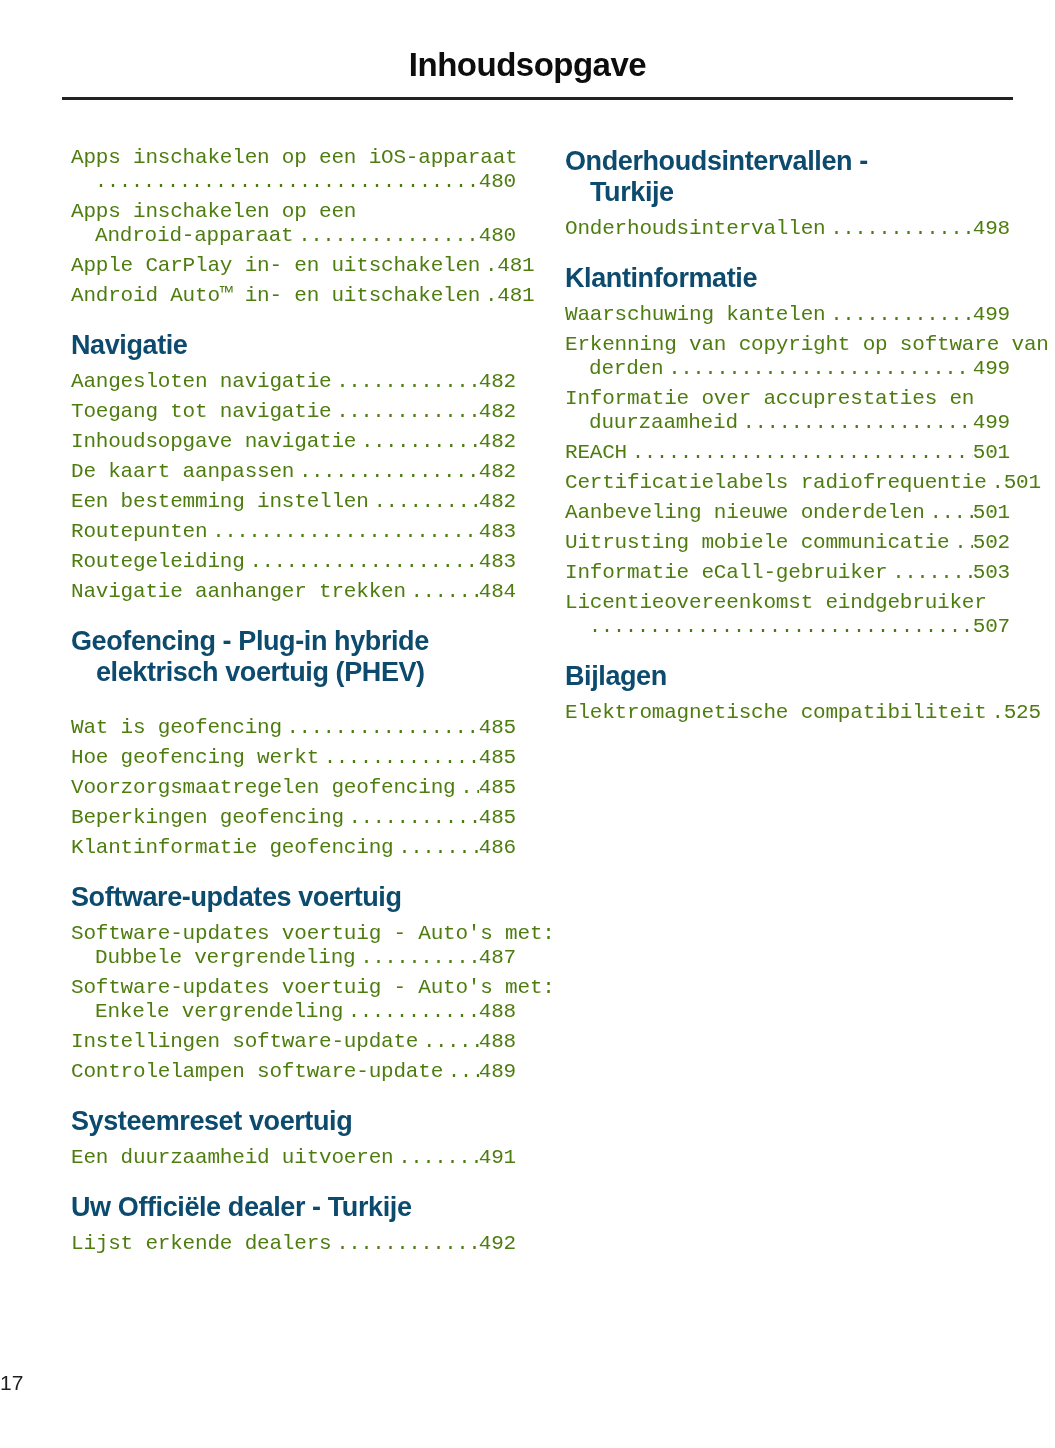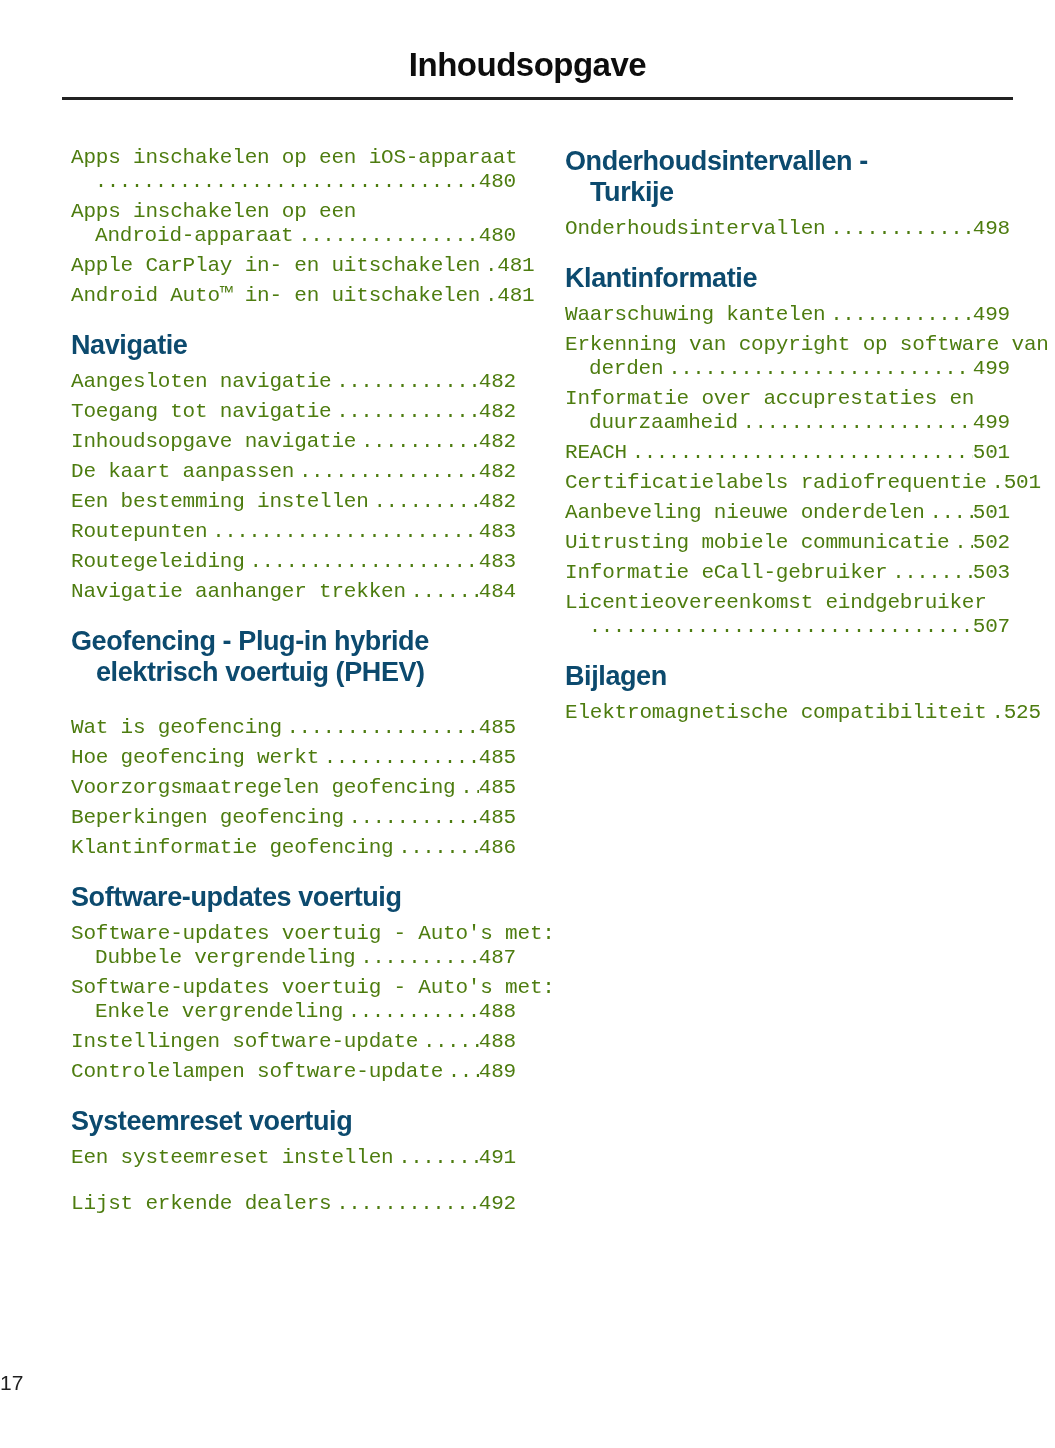--- a/index.html
+++ b/index.html
@@ -259,27 +259,30 @@
               <span class="pg">489</span>
             </span>
           </div>
         </section>
         <section class="sec">
           <h2 class="sec-heading">
             <span class="hl">Systeemreset voertuig</span>
           </h2>
           <div class="entry">
             <span class="lastline">
-              <span class="t">Een systeemreset instellen</span>
+              <span class="t">Een duurzaamheid uitvoeren</span>
               <span class="dots">............................................................................................................................................</span>
               <span class="pg">491</span>
             </span>
           </div>
         </section>
         <section class="sec">
+          <h2 class="sec-heading">
+            <span class="hl">Uw Officiële dealer - Turkije</span>
+          </h2>
           <div class="entry">
             <span class="lastline">
               <span class="t">Lijst erkende dealers</span>
               <span class="dots">............................................................................................................................................</span>
               <span class="pg">492</span>
             </span>
           </div>
         </section>
       </div>
       <div class="col">

